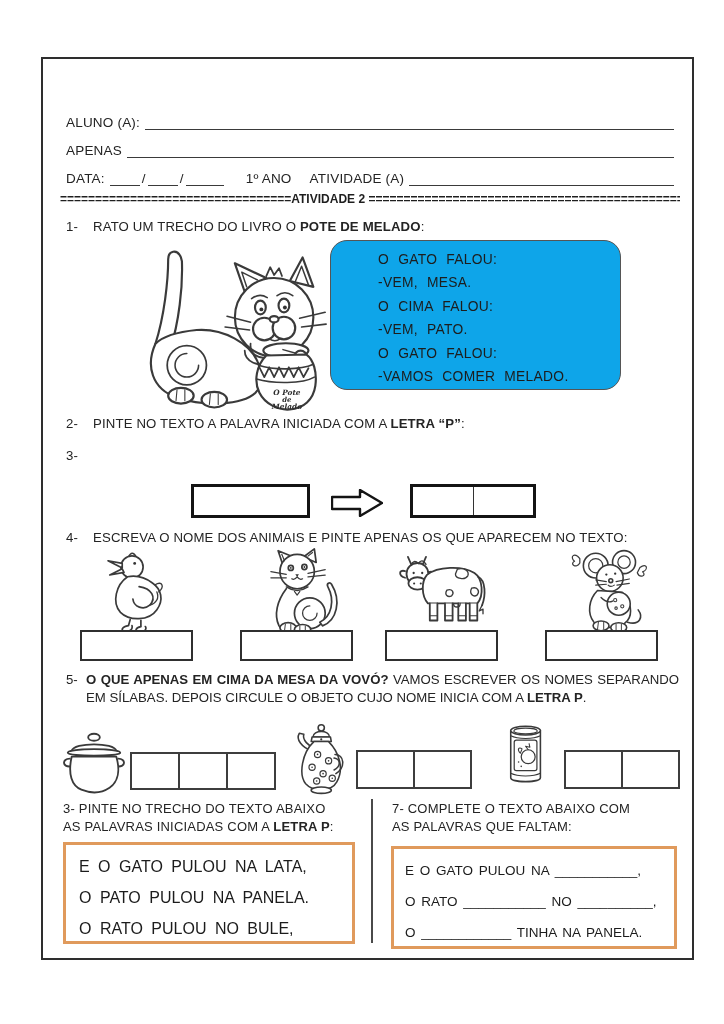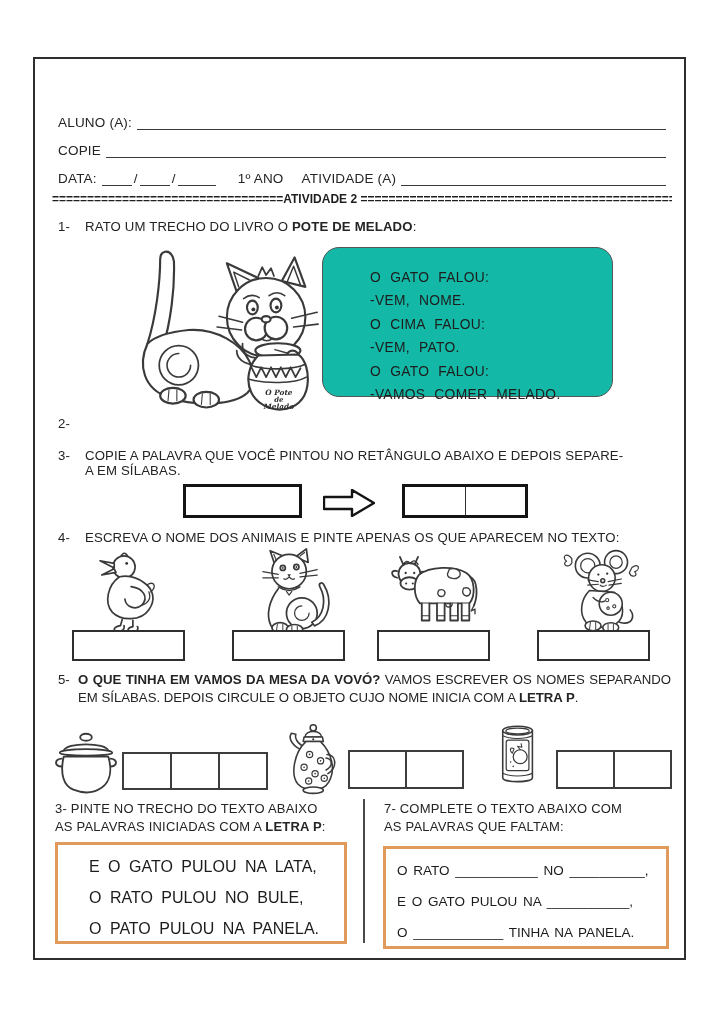--- a/index.html
+++ b/index.html
@@ -1,36 +1,36 @@
 <!DOCTYPE html>
 <html><head>
 <meta charset="utf-8">
 <style>
   html,body{margin:0;padding:0;background:#ffffff;}
   .sheet{position:relative;width:700px;height:1024px;background:#fff;overflow:hidden;
-         font-family:"Liberation Sans",sans-serif;color:#222;}
+         font-family:"Liberation Sans",sans-serif;color:#222;margin-left:8px;}
   .page-border{position:absolute;left:33px;top:57px;width:653px;height:903px;
                border:2.5px solid #2e2e2e;box-sizing:border-box;background:#fff;}
   
   .hrow{position:absolute;left:58px;width:608px;height:20px;display:flex;align-items:flex-end;
         font-size:13.5px;letter-spacing:.2px;color:#242424;}
   .fill-line{flex:1;border-bottom:1.4px solid #3a3a3a;height:15px;margin-left:5px;}
   .blank{border-bottom:1.4px solid #3a3a3a;height:15px;display:inline-block;}
   .slash{margin:0 2px;}
   .gap{width:22px;flex:none;}
   .divider{position:absolute;left:52px;top:192px;width:620px;font-size:12px;font-weight:bold;
            white-space:nowrap;overflow:hidden;color:#1e1e1e;}
   
   .q{position:absolute;left:58px;width:612px;font-size:13.2px;letter-spacing:.15px;display:flex;color:#242424;}
   .qnum{flex:none;width:27px;}
   .b{font-weight:bold;text-align:center;}
   .qline{display:block;}
   
-  .bubble{position:absolute;left:322px;top:247px;width:291px;height:150px;border:1.7px solid #555;
-          border-radius:17px;box-sizing:border-box;padding:18px 4px 0 47px;background:#14b8a6;
+  .bubble{position:absolute;left:322px;top:240px;width:291px;height:150px;border:1.7px solid #555;
+          border-radius:17px;box-sizing:border-box;padding:7px 4px 0 47px;background:#0ea5e9;
           font-size:13.8px;line-height:23.4px;word-spacing:5px;color:#1d1d1d;letter-spacing:.3px;}
   .bline{white-space:nowrap;}
   
   .rect1{position:absolute;left:183px;top:484px;width:119px;height:34px;border:3px solid #141414;
          box-sizing:border-box;background:#fff;}
   .rect2{position:absolute;left:402px;top:484px;width:126px;height:34px;border:3px solid #141414;
          box-sizing:border-box;background:#fff;display:flex;}
   .rect2 .cell{flex:1;}
   .rect2 .cell:first-child{border-right:1.7px solid #333;}
   .shape{position:absolute;}
@@ -43,38 +43,38 @@
   .q5p .content{text-align:justify;}
   .q5p .qnum{width:20px;}
   
   .sylgroup{position:absolute;display:flex;}
   .sylbox{width:50px;height:38px;border:2px solid #3d3d3d;box-sizing:border-box;background:#fff;margin-right:-2px;}
   .sylbox.wide{width:59px;height:39px;}
   
   .vdiv{position:absolute;left:363px;top:799px;width:2px;height:144px;background:#4a4a4a;}
   .colhead{position:absolute;font-size:13px;line-height:17.6px;letter-spacing:.2px;color:#242424;}
   .obox{position:absolute;border:3px solid #E09A5C;box-sizing:border-box;background:#fff;color:#1c1c1c;}
-  .q6box{left:55px;top:842px;width:292px;height:102px;padding:6px 0 0 31px;font-size:16px;line-height:31px;word-spacing:4px;}
+  .q6box{left:55px;top:842px;width:292px;height:102px;padding:6px 0 0 13px;font-size:16px;line-height:31px;word-spacing:4px;}
   .q7box{left:383px;top:846px;width:286px;height:103px;padding:6px 0 0 11px;font-size:13.5px;line-height:31px;word-spacing:2px;overflow:hidden;}
   .obox .qline{white-space:nowrap;}
   svg{display:block;}
   svg text{font-family:"DejaVu Serif",serif;font-style:italic;font-weight:bold;}
 </style>
 </head>
 <body>
 
 <div class="sheet">
   <div class="page-border"></div>
 
   <div class="hrow" style="top:110px;">
     <span>ALUNO (A):</span>
     <span class="fill-line"></span>
   </div>
   <div class="hrow" style="top:138px;">
-    <span>COPIE</span>
+    <span>APENAS</span>
     <span class="fill-line"></span>
   </div>
   <div class="hrow" style="top:166px;">
     <span>DATA:</span>
     <span class="blank" style="width:30px;margin-left:5px;"></span>
       <span class="slash">/</span>
       <span class="blank" style="width:30px;"></span>
       <span class="slash">/</span>
       <span class="blank" style="width:38px;"></span>
     <span class="gap"></span>
@@ -127,37 +127,34 @@
         <ellipse cx="90" cy="157" rx="13" ry="8"></ellipse>
       <path d="M52,147 l-1,11 M60,147 l0,11 M86,151 l-1,11 M94,151 l0,11" fill="none" stroke-width="1.1"></path>
       <text x="164" y="152" font-size="7.5" text-anchor="middle" fill="#2c2c2c" stroke="none">O  Pote</text>
       <text x="164" y="159.5" font-size="7" text-anchor="middle" fill="#2c2c2c" stroke="none">de</text>
       <text x="164" y="167" font-size="7.5" text-anchor="middle" fill="#2c2c2c" stroke="none">Melado</text>
     </g>
   </svg>
 
   <div class="bubble">
     <div class="bline">O  GATO  FALOU:</div>
-    <div class="bline">-VEM,  NOME.</div>
+    <div class="bline">-VEM,  MESA.</div>
     <div class="bline">O CIMA  FALOU:</div>
     <div class="bline">-VEM,  PATO.</div>
     <div class="bline">O  GATO  FALOU:</div>
     <div class="bline">-VAMOS  COMER  MELADO.</div>
   </div>
 
   <div class="q" style="top:416px;">
     <span class="qnum">2-</span>
+    <span><span>PINTE NO TEXTO A PALAVRA INICIADA COM A </span><span class="b">LETRA  “P”</span><span>:</span></span>
   </div>
 
   <div class="q" style="top:448px;">
     <span class="qnum">3-</span>
-    <span>
-      <span class="qline">COPIE A PALAVRA QUE VOCÊ PINTOU NO RETÂNGULO ABAIXO E DEPOIS SEPARE-</span>
-      <span class="qline">A EM SÍLABAS.</span>
-    </span>
   </div>
   <div class="rect1"></div>
   <svg class="shape" style="left:323px;top:489px;" width="52" height="28" viewBox="0 0 52 28">
     <polygon points="1,8 29,8 29,1 51,14 29,27 29,20 1,20" fill="#fff" stroke="#141414" stroke-width="2.4" stroke-linejoin="round"></polygon>
   </svg>
   <div class="rect2">
     <div class="cell"></div>
     <div class="cell"></div>
   </div>
 
@@ -258,21 +255,21 @@
     </g>
   </svg>
 
   <div class="ansbox" style="left:72px;"></div>
   <div class="ansbox" style="left:232px;"></div>
   <div class="ansbox" style="left:377px;"></div>
   <div class="ansbox" style="left:537px;"></div>
 
   <div class="q5p">
     <span class="qnum">5-</span>
-    <span class="content"><span class="b">O QUE TINHA EM VAMOS DA MESA DA VOVÓ?</span><span> VAMOS ESCREVER OS NOMES SEPARANDO EM SÍLABAS. DEPOIS CIRCULE O OBJETO CUJO NOME INICIA COM A </span><span class="b">LETRA P</span><span>.</span></span>
+    <span class="content"><span class="b">O QUE APENAS EM CIMA DA MESA DA VOVÓ?</span><span> VAMOS ESCREVER OS NOMES SEPARANDO EM SÍLABAS. DEPOIS CIRCULE O OBJETO CUJO NOME INICIA COM A </span><span class="b">LETRA P</span><span>.</span></span>
   </div>
 
   <svg class="shape" style="left:52px;top:731px;" width="68" height="64" viewBox="0 0 70 65">
     <g fill="#fff" stroke="#3a3a3a" stroke-width="1.9" stroke-linejoin="round" stroke-linecap="round">
       <ellipse cx="35" cy="6" rx="6" ry="3.6"></ellipse>
       <path d="M12,20 C14,11 56,11 58,20" fill="none"></path>
       <path d="M8,22 C8,17 62,17 62,22 C62,26 8,26 8,22 Z"></path>
       <path d="M10,28 C2,28 2,37 11,36"></path>
       <path d="M60,28 C68,28 68,37 59,36"></path>
       <path d="M12,26 C8,44 12,56 22,60 C32,64 42,64 51,58 C60,52 62,40 58,26 Z"></path>
@@ -337,26 +334,26 @@
   </div>
 
   <div class="vdiv"></div>
 
   <div class="colhead" style="left:55px;top:800px;width:302px;">
     <span class="qline">3- PINTE NO TRECHO DO TEXTO ABAIXO</span>
     <span class="qline"><span>AS PALAVRAS INICIADAS COM A </span><span class="b">LETRA P</span><span>:</span></span>
   </div>
   <div class="obox q6box">
     <span class="qline">E O GATO PULOU NA LATA,</span>
+    <span class="qline">O PATO PULOU NA PANELA.</span>
     <span class="qline">O RATO PULOU NO BULE,</span>
-    <span class="qline">O PATO PULOU NA PANELA.</span>
   </div>
 
   <div class="colhead" style="left:384px;top:800px;width:290px;">
     <span class="qline">7- COMPLETE O TEXTO ABAIXO COM</span>
     <span class="qline">AS PALAVRAS QUE FALTAM:</span>
   </div>
   <div class="obox q7box">
+    <span class="qline">E O GATO PULOU NA ___________,</span>
     <span class="qline">O RATO ___________ NO __________,</span>
-    <span class="qline">E O GATO PULOU NA ___________,</span>
     <span class="qline">O ____________ TINHA NA PANELA.</span>
   </div>
 </div>
 
 </body></html>

